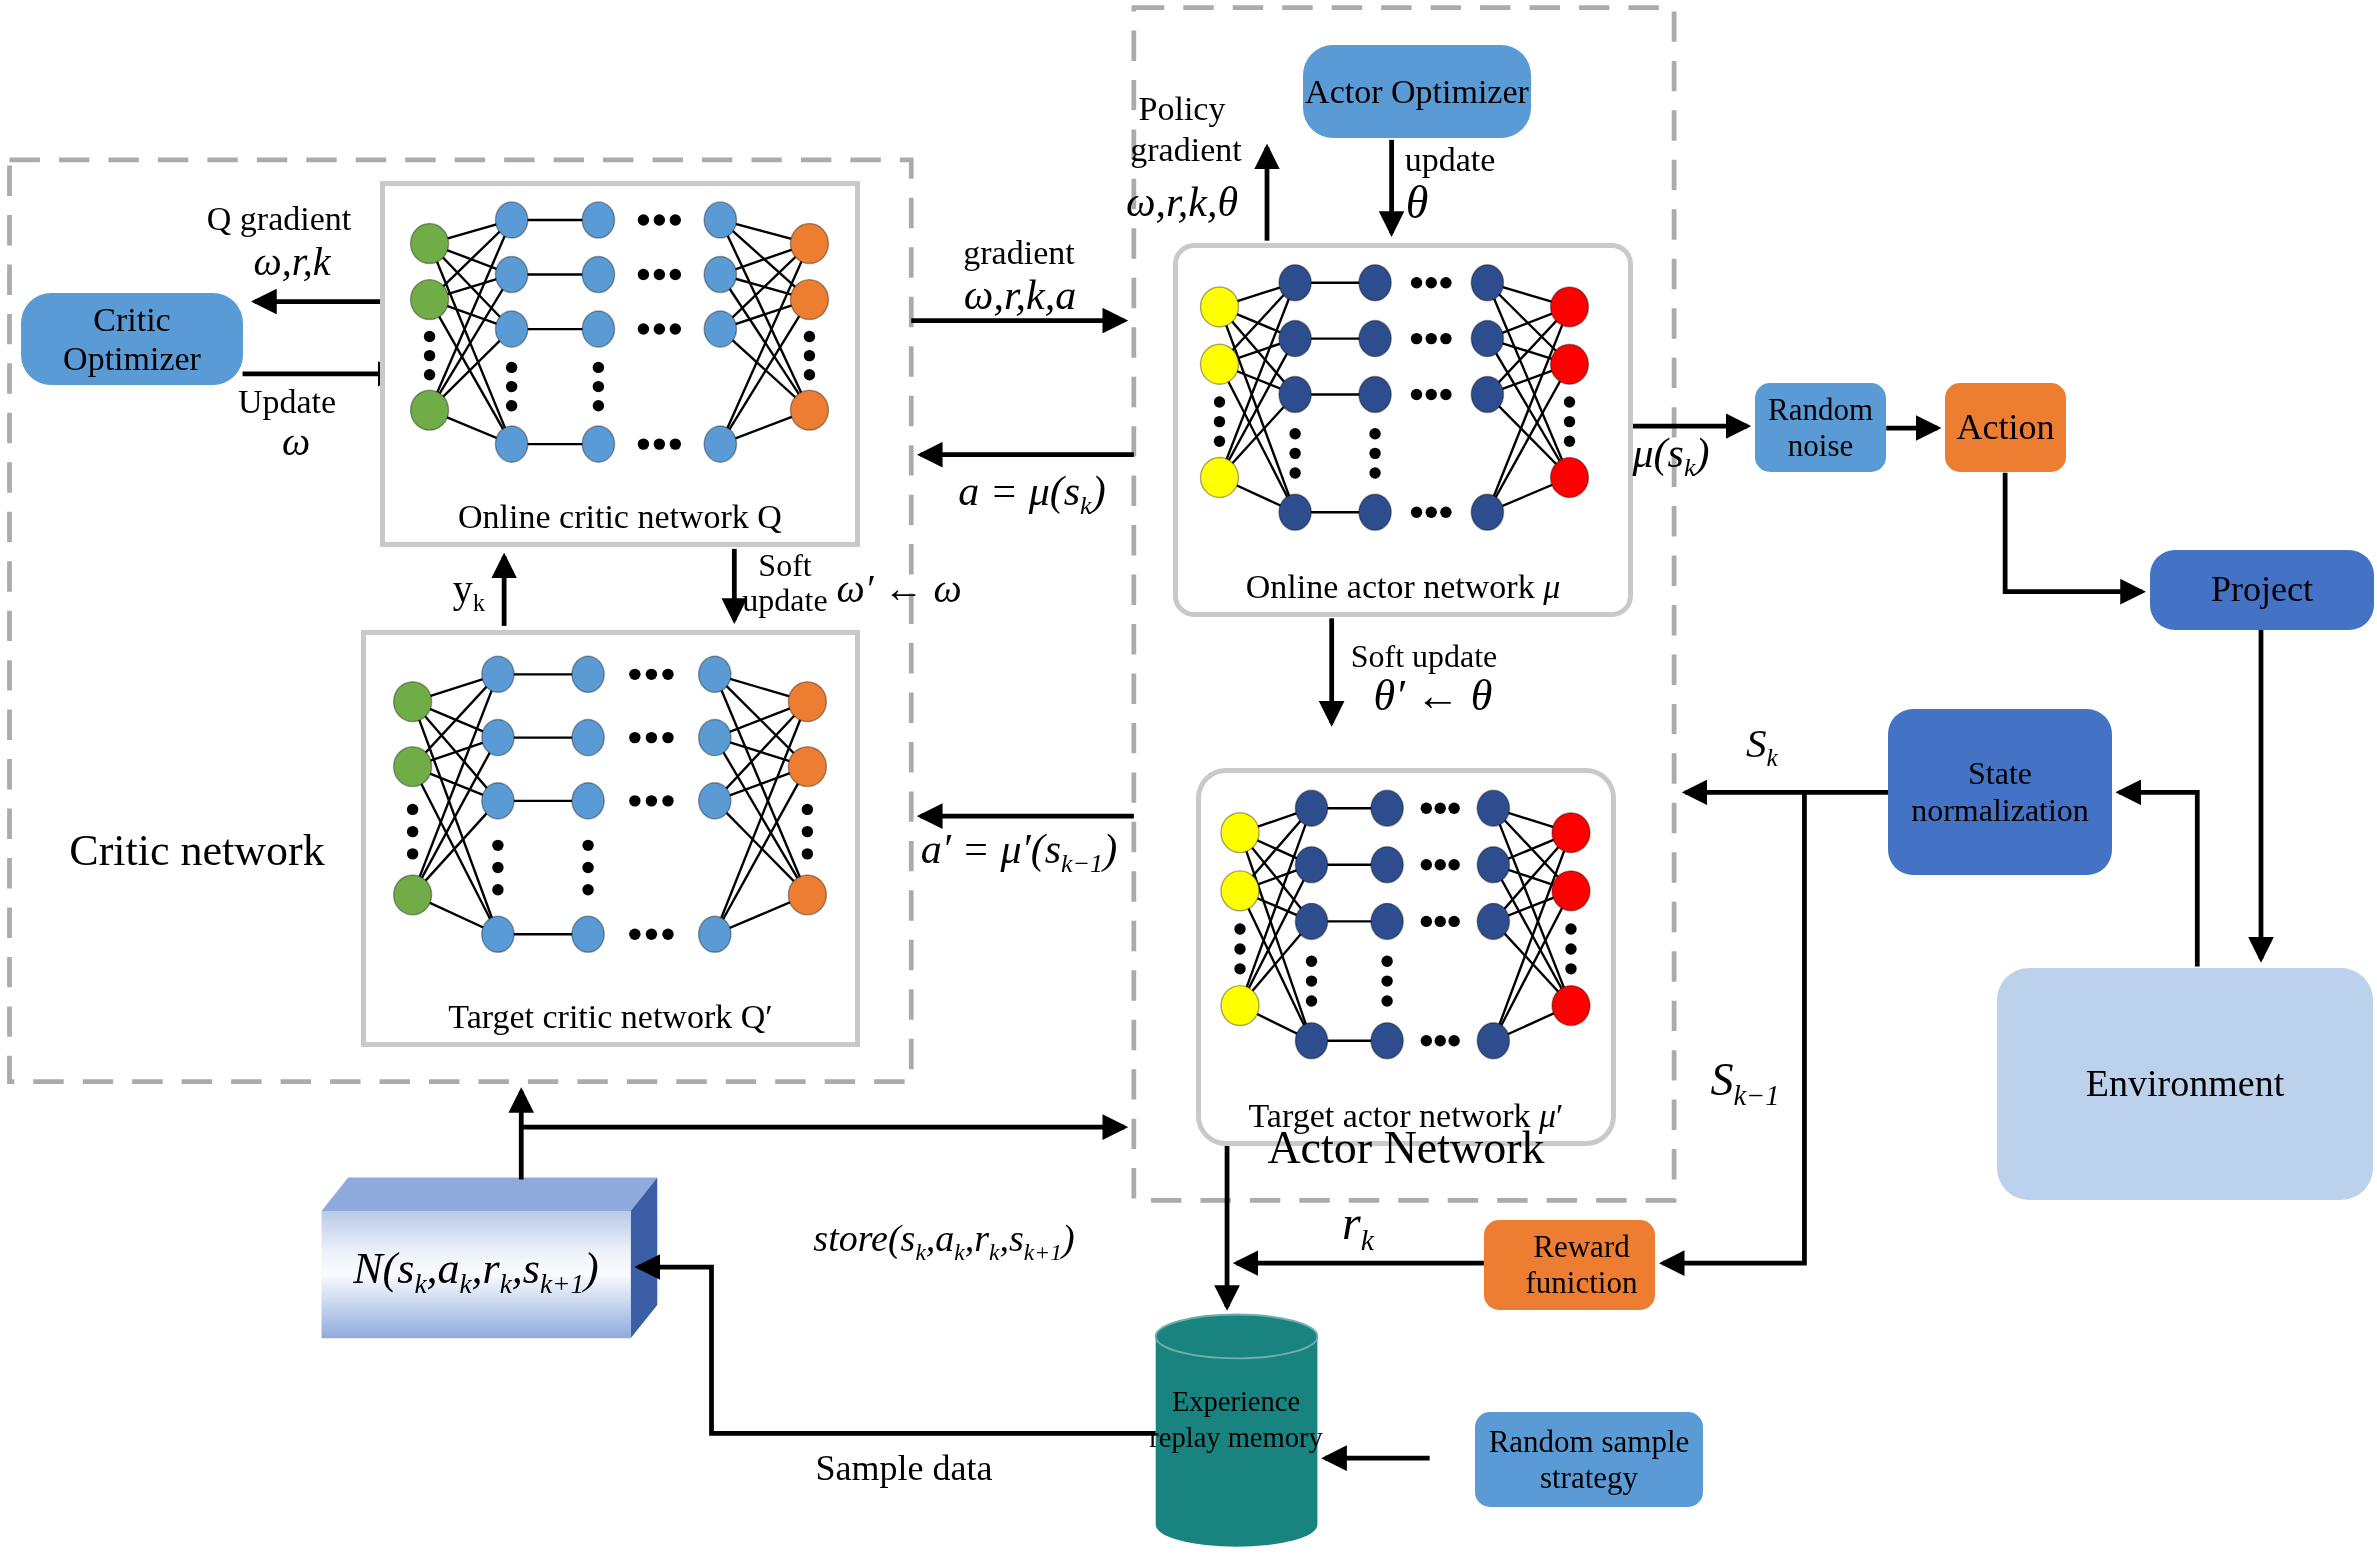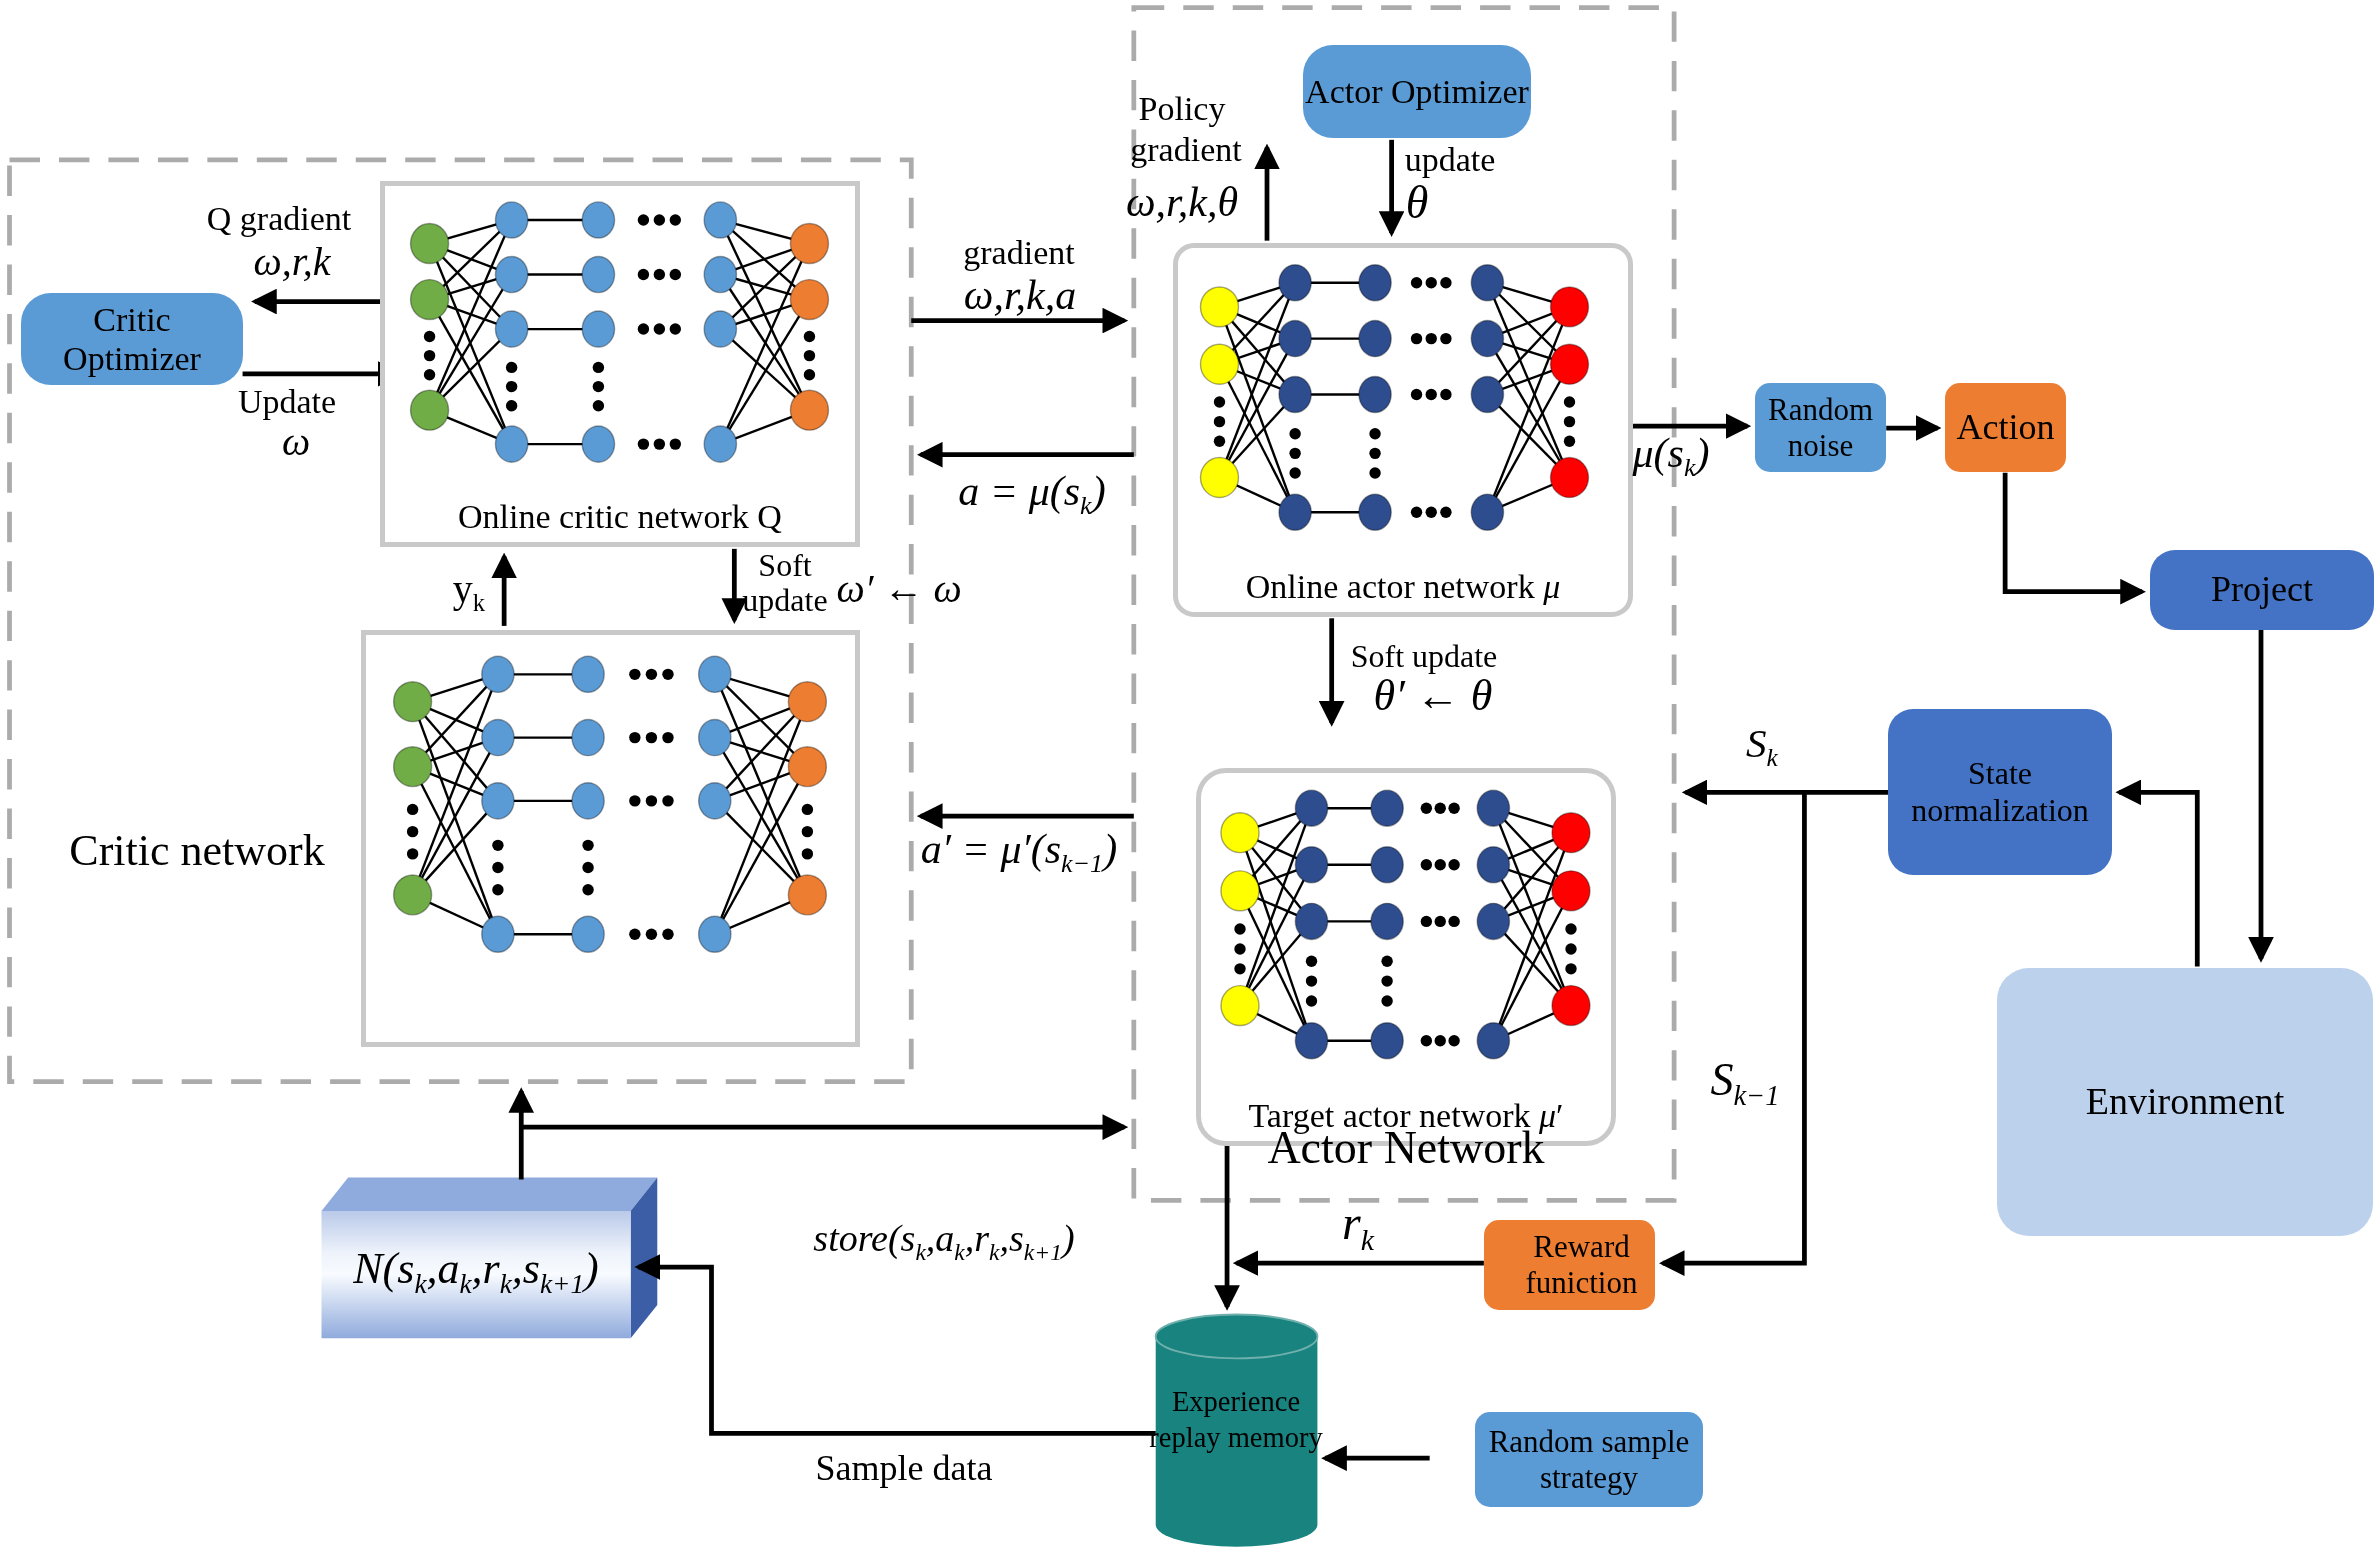--- a/index.html
+++ b/index.html
@@ -224,20 +224,21 @@
         <ellipse cx="138.51000000000002" cy="174.6" rx="17" ry="19" fill="#5B9BD5" stroke="rgba(0,0,0,0.35)" stroke-width="1.5"></ellipse>
         <ellipse cx="233.41500000000002" cy="174.6" rx="17" ry="19" fill="#5B9BD5" stroke="rgba(0,0,0,0.35)" stroke-width="1.5"></ellipse>
         <ellipse cx="366.79499999999996" cy="174.6" rx="17" ry="19" fill="#5B9BD5" stroke="rgba(0,0,0,0.35)" stroke-width="1.5"></ellipse>
         <ellipse cx="138.51000000000002" cy="315" rx="17" ry="19" fill="#5B9BD5" stroke="rgba(0,0,0,0.35)" stroke-width="1.5"></ellipse>
         <ellipse cx="233.41500000000002" cy="315" rx="17" ry="19" fill="#5B9BD5" stroke="rgba(0,0,0,0.35)" stroke-width="1.5"></ellipse>
         <ellipse cx="366.79499999999996" cy="315" rx="17" ry="19" fill="#5B9BD5" stroke="rgba(0,0,0,0.35)" stroke-width="1.5"></ellipse>
         <ellipse cx="464.265" cy="70.2" rx="20" ry="21" fill="#ED7D31" stroke="rgba(0,0,0,0.35)" stroke-width="1.5"></ellipse>
         <ellipse cx="464.265" cy="138.6" rx="20" ry="21" fill="#ED7D31" stroke="rgba(0,0,0,0.35)" stroke-width="1.5"></ellipse>
         <ellipse cx="464.265" cy="273.6" rx="20" ry="21" fill="#ED7D31" stroke="rgba(0,0,0,0.35)" stroke-width="1.5"></ellipse>
       </svg>
+    <div class="netlabel">Target critic network Q′</div>
   </div>
   <div class="netbox" id="net2" style="left:1173px;top:243px;width:460px;height:374px;border-radius:21px;">
     <svg class="netsvg" id="netsvg2" width="433" height="302" viewBox="0 0 455 318">
         <line x1="43.225" y1="62.010000000000005" x2="122.85000000000001" y2="36.57" stroke="#000" stroke-width="2.5"></line>
         <line x1="43.225" y1="62.010000000000005" x2="122.85000000000001" y2="95.39999999999999" stroke="#000" stroke-width="2.5"></line>
         <line x1="43.225" y1="62.010000000000005" x2="122.85000000000001" y2="154.23" stroke="#000" stroke-width="2.5"></line>
         <line x1="43.225" y1="62.010000000000005" x2="122.85000000000001" y2="278.25" stroke="#000" stroke-width="2.5"></line>
         <line x1="43.225" y1="122.43" x2="122.85000000000001" y2="36.57" stroke="#000" stroke-width="2.5"></line>
         <line x1="43.225" y1="122.43" x2="122.85000000000001" y2="95.39999999999999" stroke="#000" stroke-width="2.5"></line>
         <line x1="43.225" y1="122.43" x2="122.85000000000001" y2="154.23" stroke="#000" stroke-width="2.5"></line>
@@ -390,21 +391,21 @@
   <div class="box" style="left: 1945px; top: 383px; width: 121px; height: 89px; border-radius: 15px; font-size: 36px; background-color: rgb(237, 125, 49);">
     <span>Action</span>
   </div>
   <div class="box" style="left: 2150px; top: 550px; width: 224px; height: 80px; border-radius: 25px; font-size: 36px; background-color: rgb(68, 114, 196);">
     <span>Project</span>
   </div>
   <div class="box" style="left: 1888px; top: 709px; width: 224px; height: 166px; border-radius: 25px; font-size: 32px; background-color: rgb(68, 114, 196);">
     <span>State</span>
     <span>normalization</span>
   </div>
-  <div class="box" style="left: 1997px; top: 968px; width: 376px; height: 268px; border-radius: 32px; font-size: 38px; background-color: rgb(188, 209, 236); text-align: right;">
+  <div class="box" style="left: 1997px; top: 968px; width: 376px; height: 232px; border-radius: 32px; font-size: 38px; background-color: rgb(188, 209, 236); text-align: right;">
     <span>Environment</span>
   </div>
   <div class="box" style="left: 1484px; top: 1220px; width: 171px; height: 90px; border-radius: 15px; font-size: 31px; background-color: rgb(237, 125, 49); padding-left: 24px;">
     <span>Reward</span>
     <span>funiction</span>
   </div>
   <div class="box" style="left: 1431px; top: 1412px; width: 228px; height: 95px; border-radius: 15px; font-size: 31px; background-color: rgb(91, 155, 213); margin-left: 44px;">
     <span>Random sample</span>
     <span>strategy</span>
   </div>

